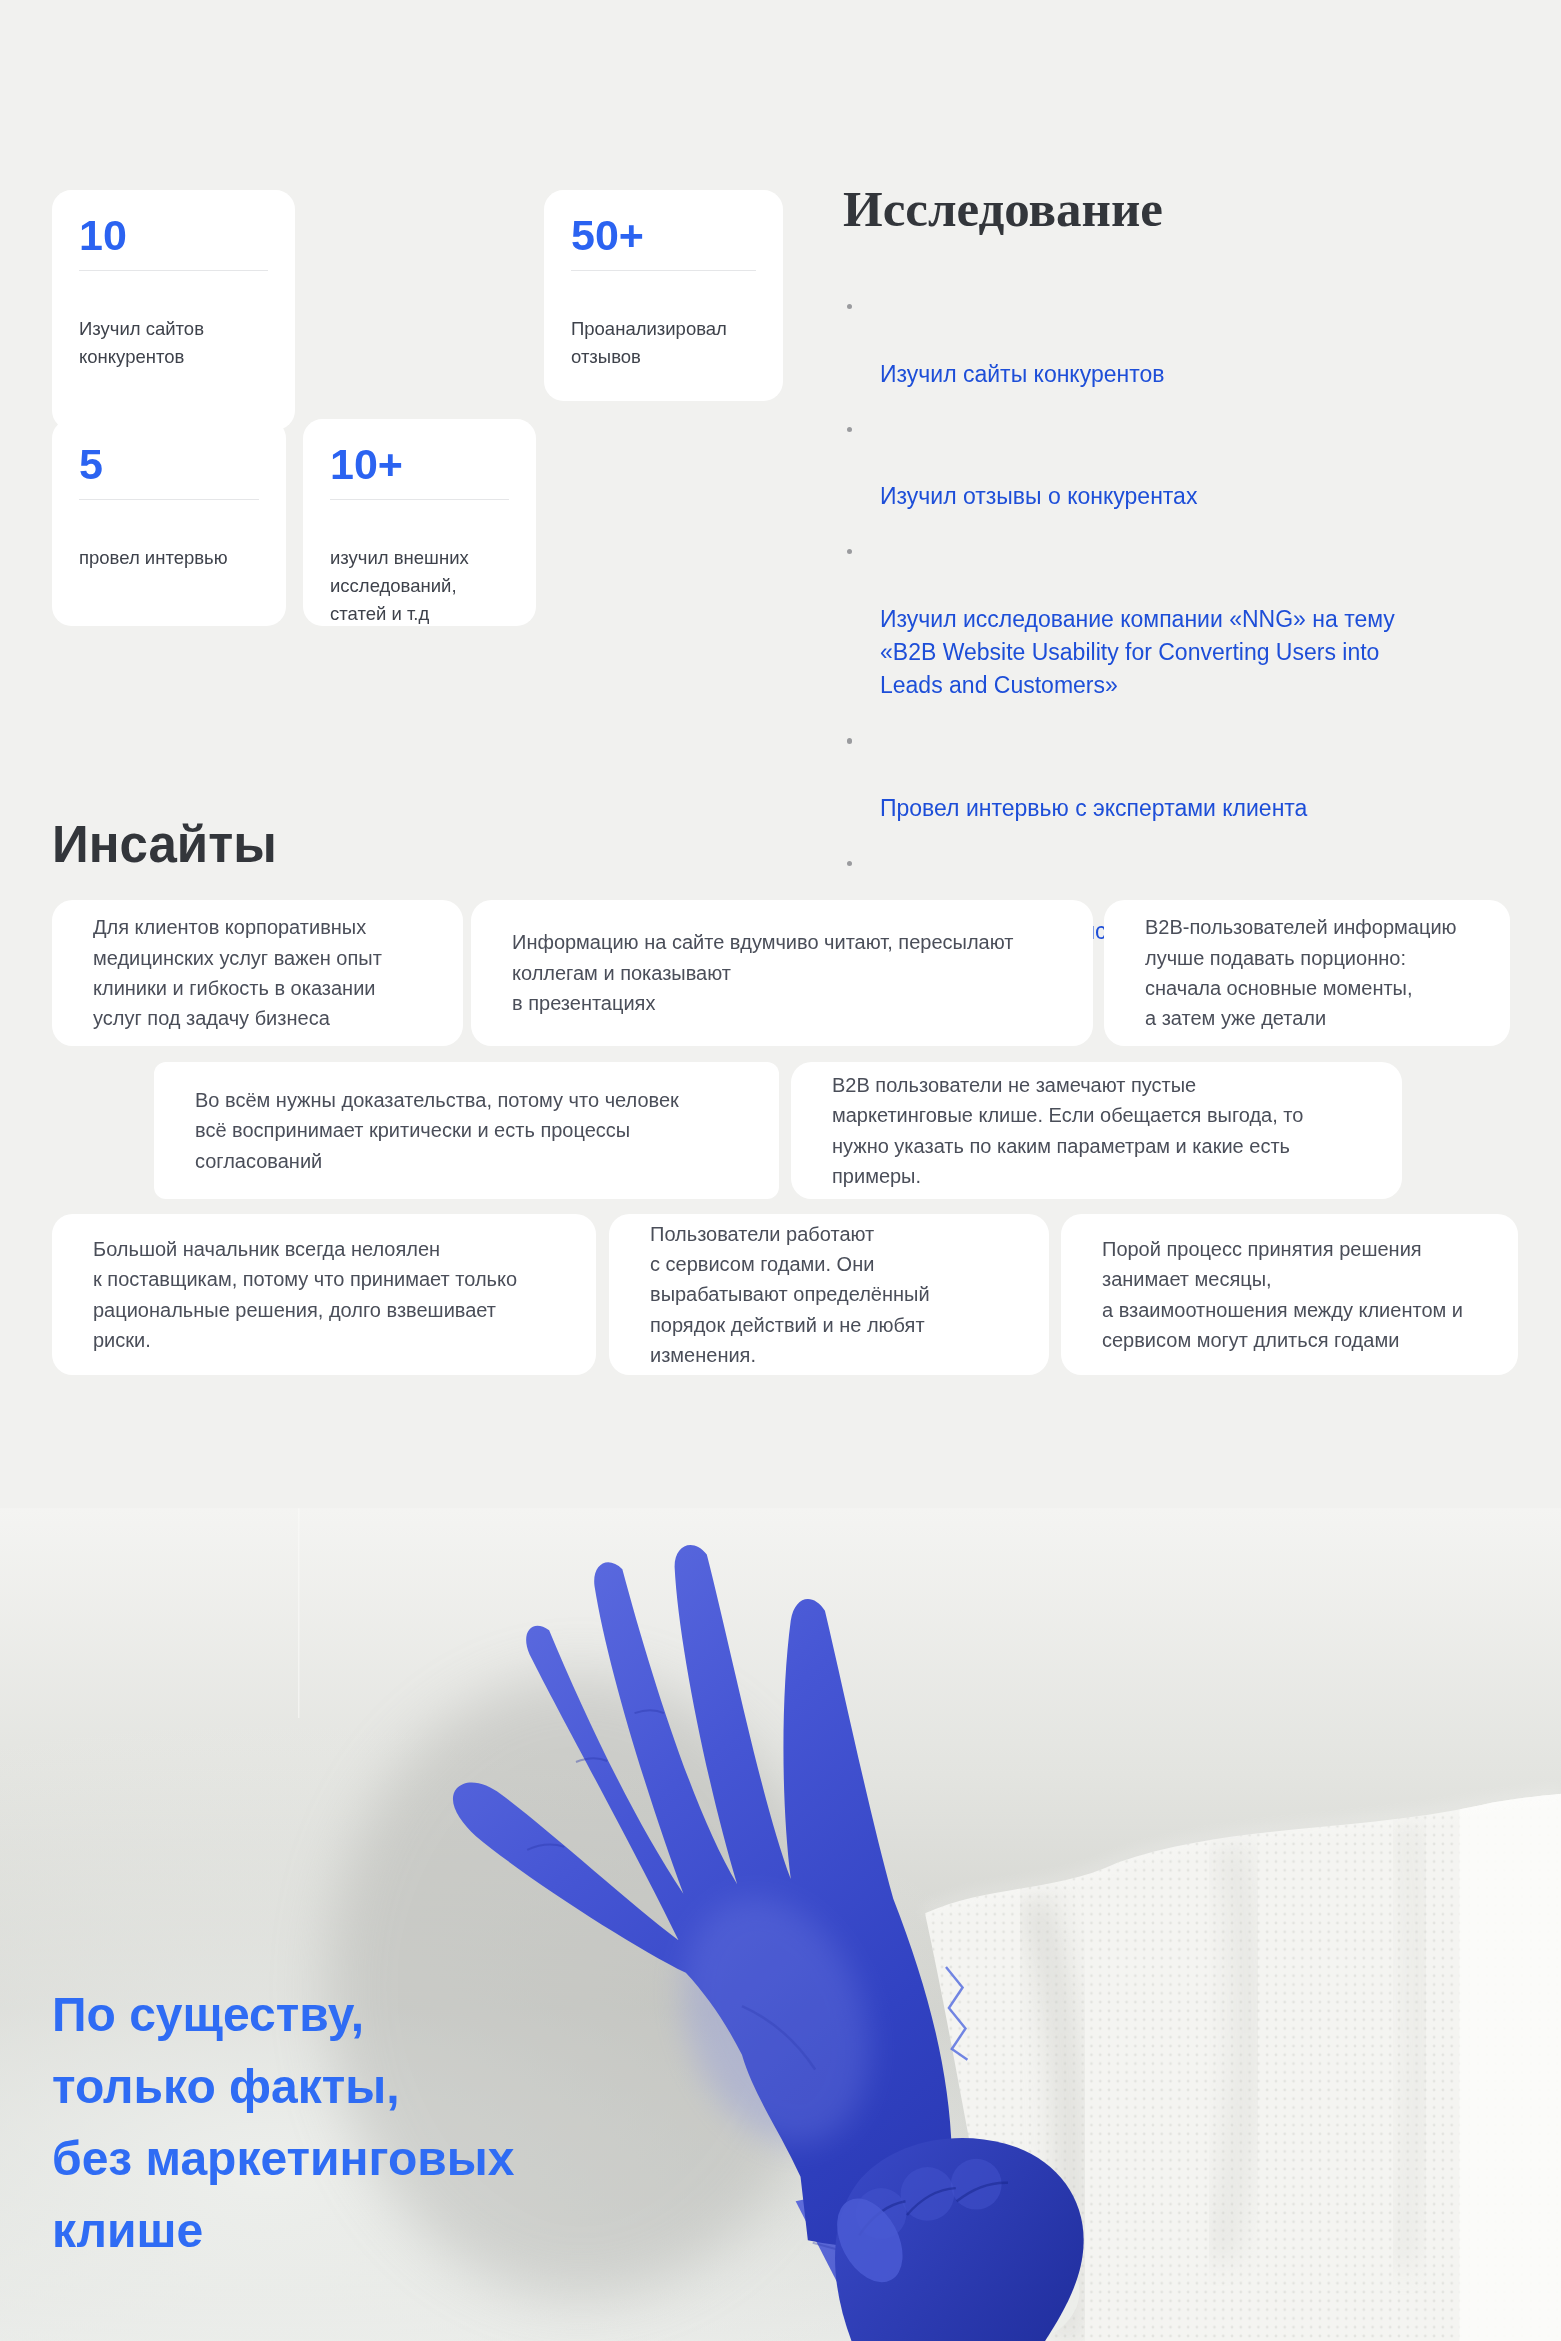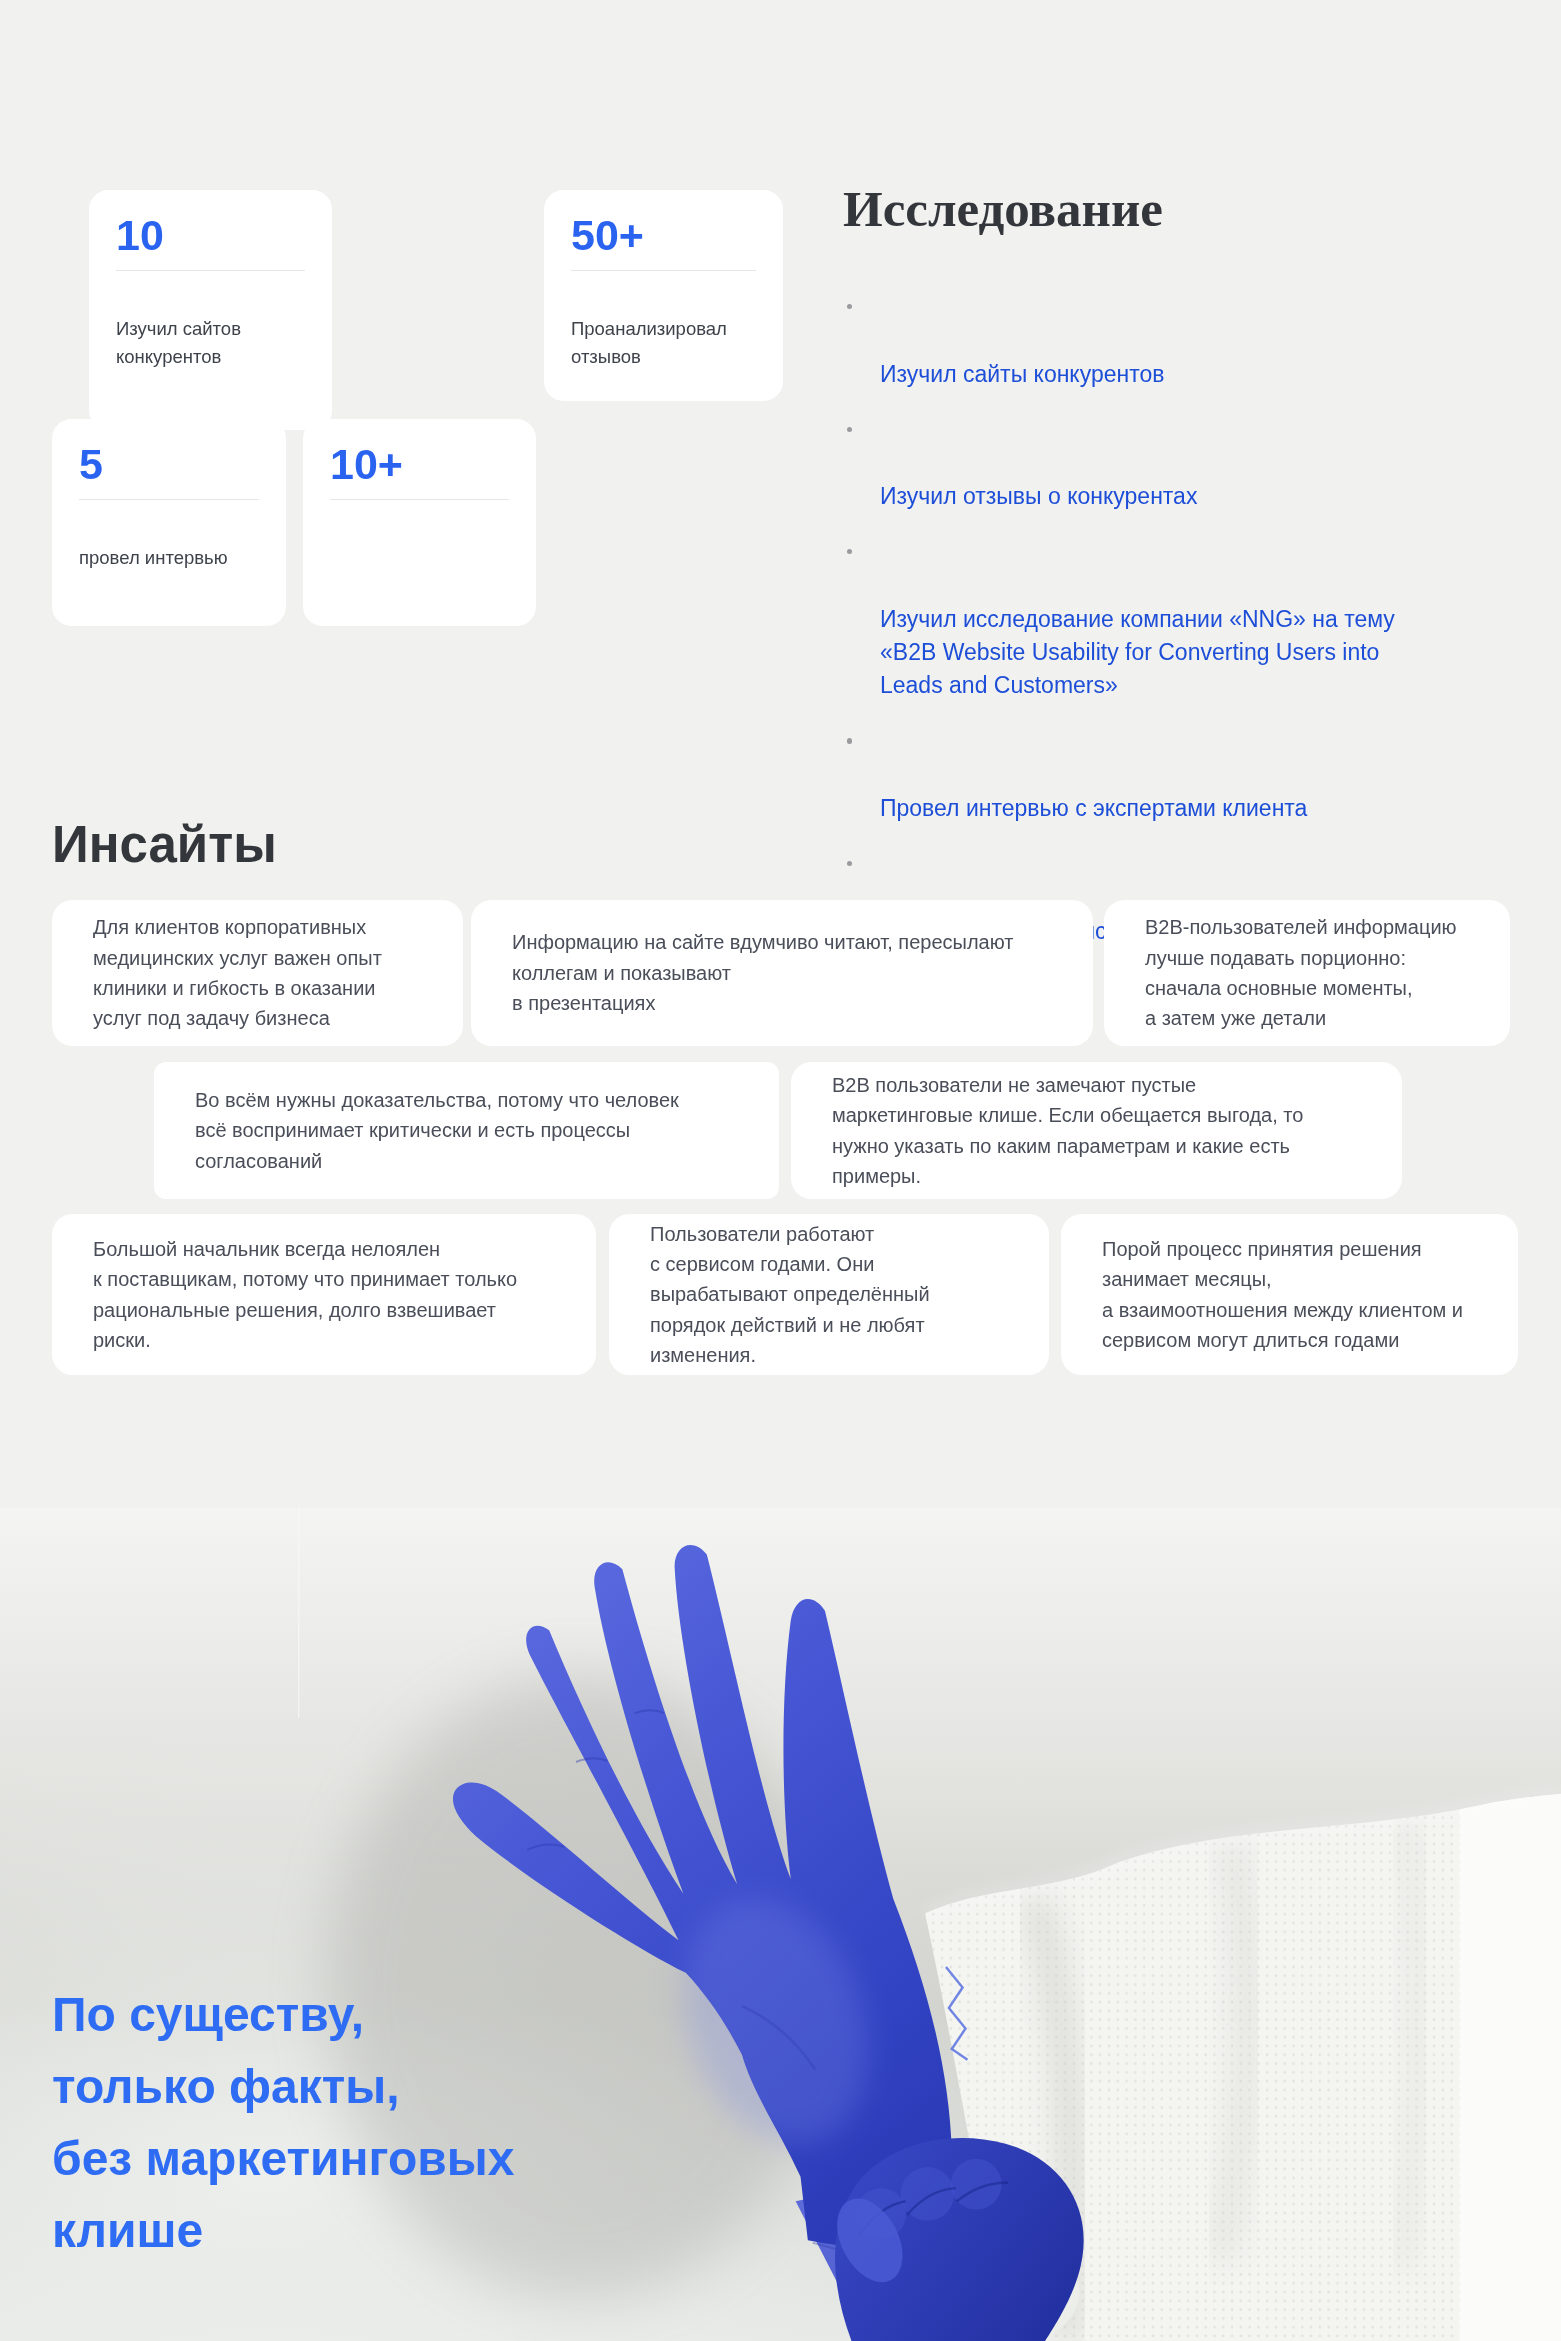--- a/index.html
+++ b/index.html
@@ -8,21 +8,21 @@
     width:1562px;height:2342px;
     background:#f1f1ef;
     font-family:"Liberation Sans",sans-serif;
     overflow:hidden;
   }
   
   .stat-card{
     position:absolute;background:#ffffff;border-radius:19.5px;
     padding:22.5px 27px 0 27px;box-sizing:border-box;
   }
-  #stat-0{left:52px;top:190px;width:243px;height:240px;margin-left:37px;}
+  #stat-0{left:52px;top:190px;width:243px;height:240px;}
   #stat-1{left:544px;top:190px;width:239px;height:211px;}
   #stat-2{left:52px;top:419px;width:234px;height:207px;}
   #stat-3{left:303px;top:419px;width:233px;height:207px;}
   .stat-value{font-size:43px;line-height:1.05;font-weight:bold;color:#2b63f1;}
   .stat-divider{height:1px;background:#e5e6e8;margin-top:12.7px;}
   .stat-label{margin-top:44px;font-size:18.5px;line-height:1.5;color:#3e424b;white-space:pre-line;}
   
   .research-title{
     position:absolute;left:843px;top:180px;margin:0;
     font-size:51px;line-height:1.15;font-weight:600;color:#33363b;font-family:Liberation Serif, serif;
@@ -89,20 +89,23 @@
 
     <div class="stat-card" id="stat-2">
       <div class="stat-value">5</div>
       <div class="stat-divider"></div>
       <div class="stat-label">провел интервью</div>
     </div>
 
     <div class="stat-card" id="stat-3">
       <div class="stat-value">10+</div>
       <div class="stat-divider"></div>
+      <div class="stat-label">изучил внешних
+исследований,
+статей и т.д</div>
     </div>
 
     <h1 class="research-title">Исследование</h1>
 
     <ul class="research-list">
       <li class="research-item">
         <span class="bullet-dot"></span>
         <span>Изучил сайты конкурентов</span>
       </li>
       <li class="research-item">

